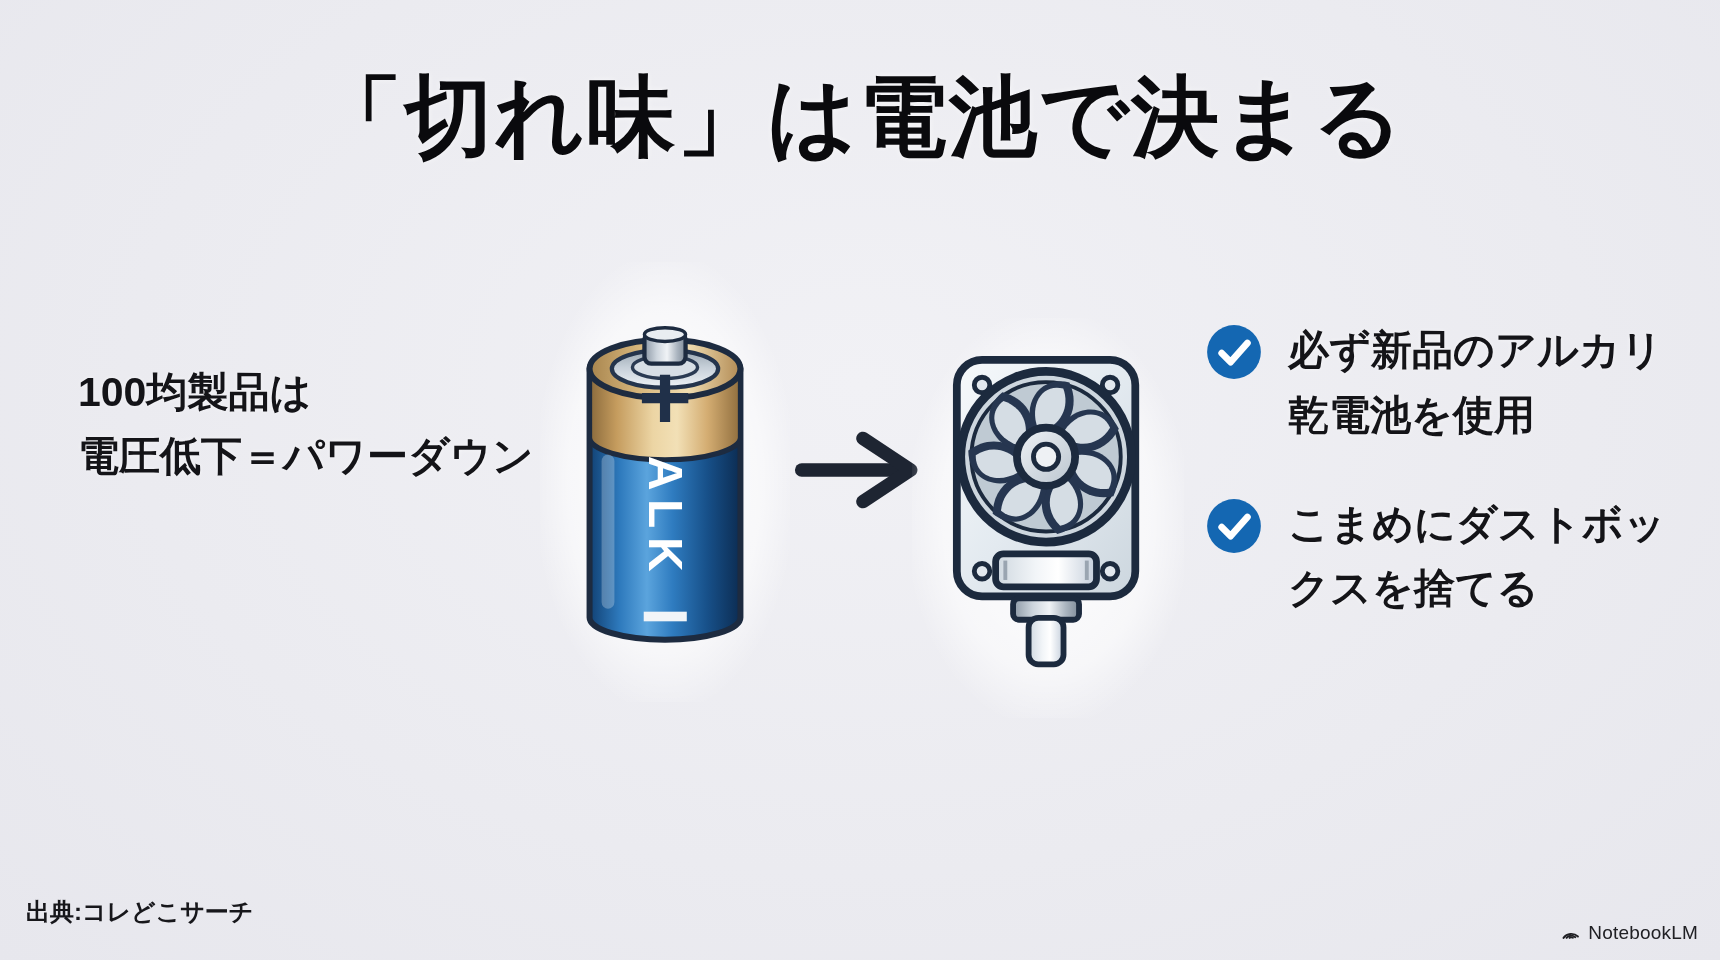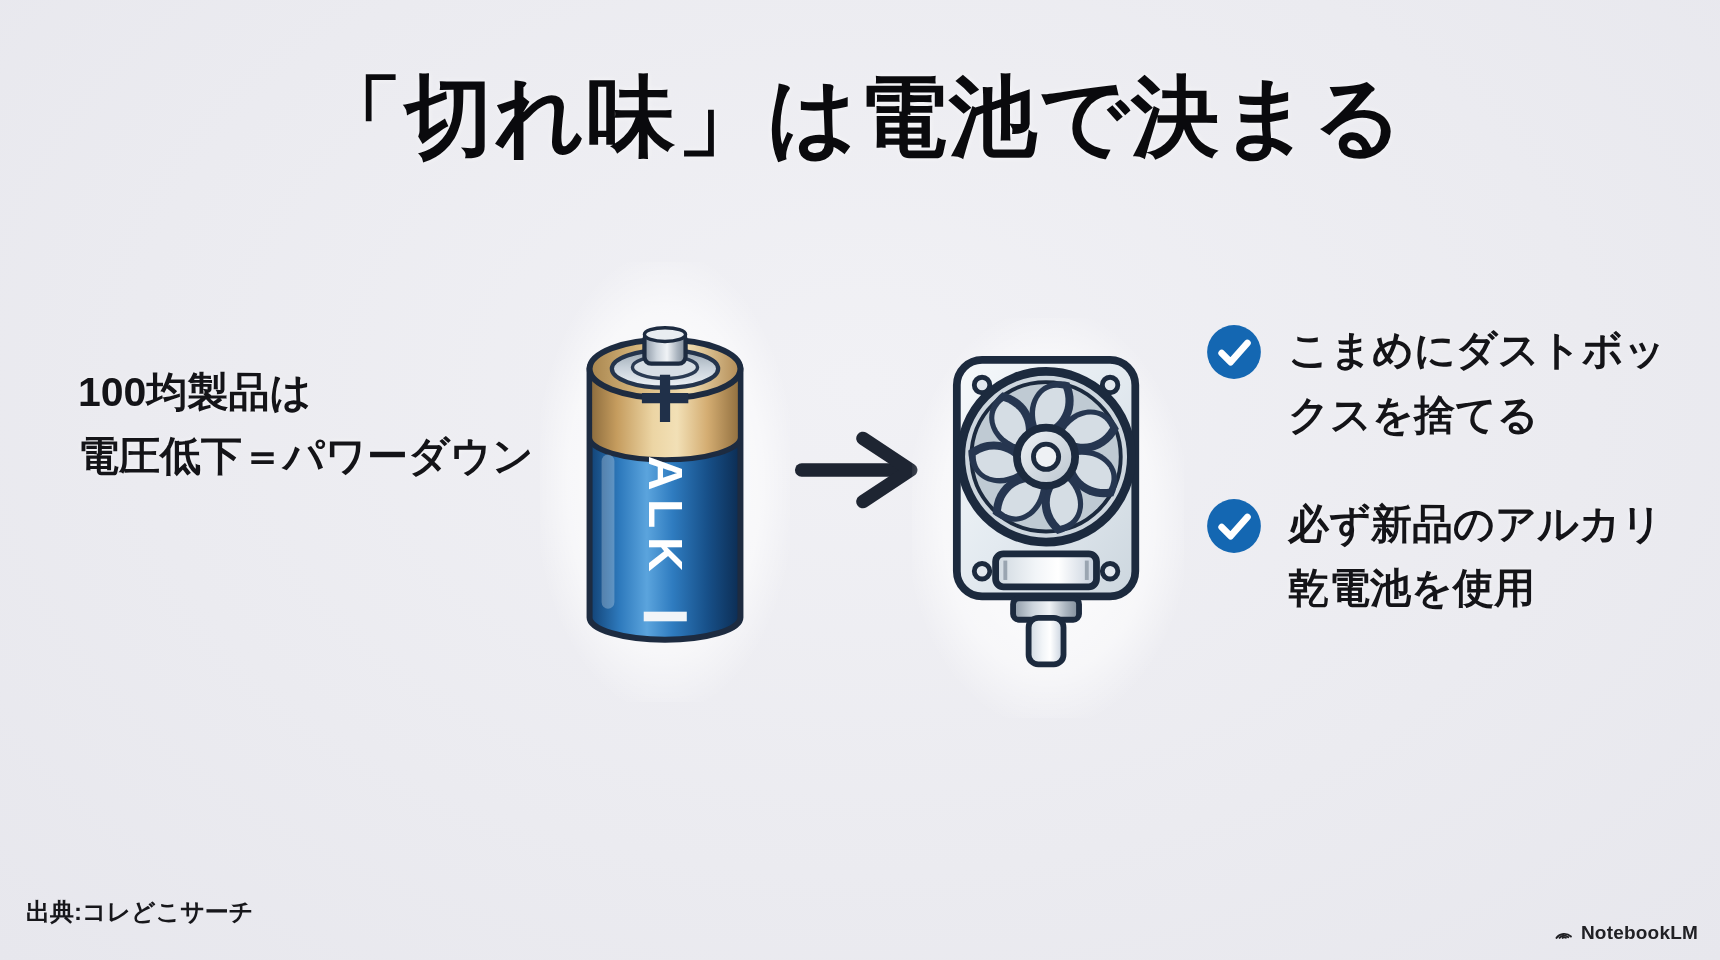--- a/index.html
+++ b/index.html
@@ -90,21 +90,21 @@
   .brand {
     position: absolute;
     right: 22px;
     bottom: 16px;
     display: flex;
     align-items: center;
     gap: 7px;
   }
   .brand-label {
     font-size: 19px;
-    font-weight: 700;
+    font-weight: 400;
     color: #202024;
     letter-spacing: 0.2px;
   }
   svg { display: block; }
 </style>
 </head>
 <body>
 
 <div class="slide">
 
@@ -237,30 +237,30 @@
       <rect x="80" y="272" width="36" height="48" rx="10" fill="url(#slotGrad)" stroke="#1c2a3e" stroke-width="6"></rect>
     </svg>
   </div>
 
   <div class="checklist">
     <div class="check-item">
       <svg class="check-icon" viewBox="0 0 100 100">
         <circle cx="50" cy="50" r="48" fill="#1467b2"></circle>
         <path d="M 28 52 L 44 68 L 74 34" stroke="#ffffff" stroke-width="12" stroke-linecap="round" stroke-linejoin="round" fill="none"></path>
       </svg>
-      <div class="check-text">こまめにダストボッ
-クスを捨てる</div>
+      <div class="check-text">必ず新品のアルカリ
+乾電池を使用</div>
     </div>
     <div class="check-item">
       <svg class="check-icon" viewBox="0 0 100 100">
         <circle cx="50" cy="50" r="48" fill="#1467b2"></circle>
         <path d="M 28 52 L 44 68 L 74 34" stroke="#ffffff" stroke-width="12" stroke-linecap="round" stroke-linejoin="round" fill="none"></path>
       </svg>
-      <div class="check-text">必ず新品のアルカリ
-乾電池を使用</div>
+      <div class="check-text">こまめにダストボッ
+クスを捨てる</div>
     </div>
   </div>
 
   <div class="source">出典:コレどこサーチ</div>
 
   <div class="brand">
     <svg width="21" height="21" viewBox="0 0 24 24">
       <path d="M 4 17 A 11 11 0 0 1 20.5 15.5" stroke="#202024" stroke-width="2.2" stroke-linecap="round" fill="none"></path>
       <path d="M 7.5 17 A 7 7 0 0 1 17.5 16.2" stroke="#202024" stroke-width="2.2" stroke-linecap="round" fill="none"></path>
       <path d="M 11 17 A 3.2 3.2 0 0 1 14.8 16.8" stroke="#202024" stroke-width="2.2" stroke-linecap="round" fill="none"></path>

